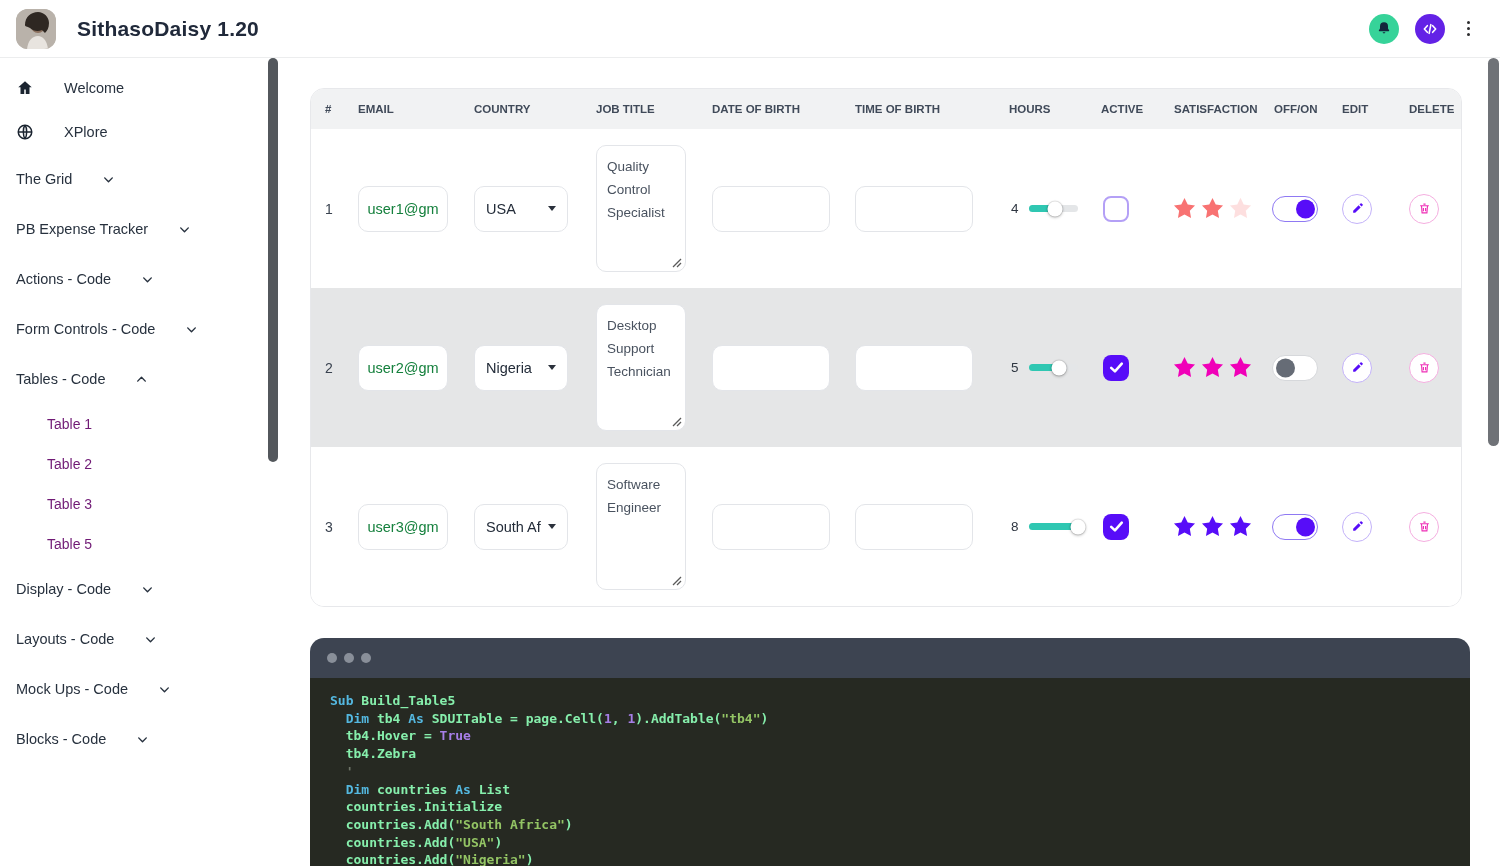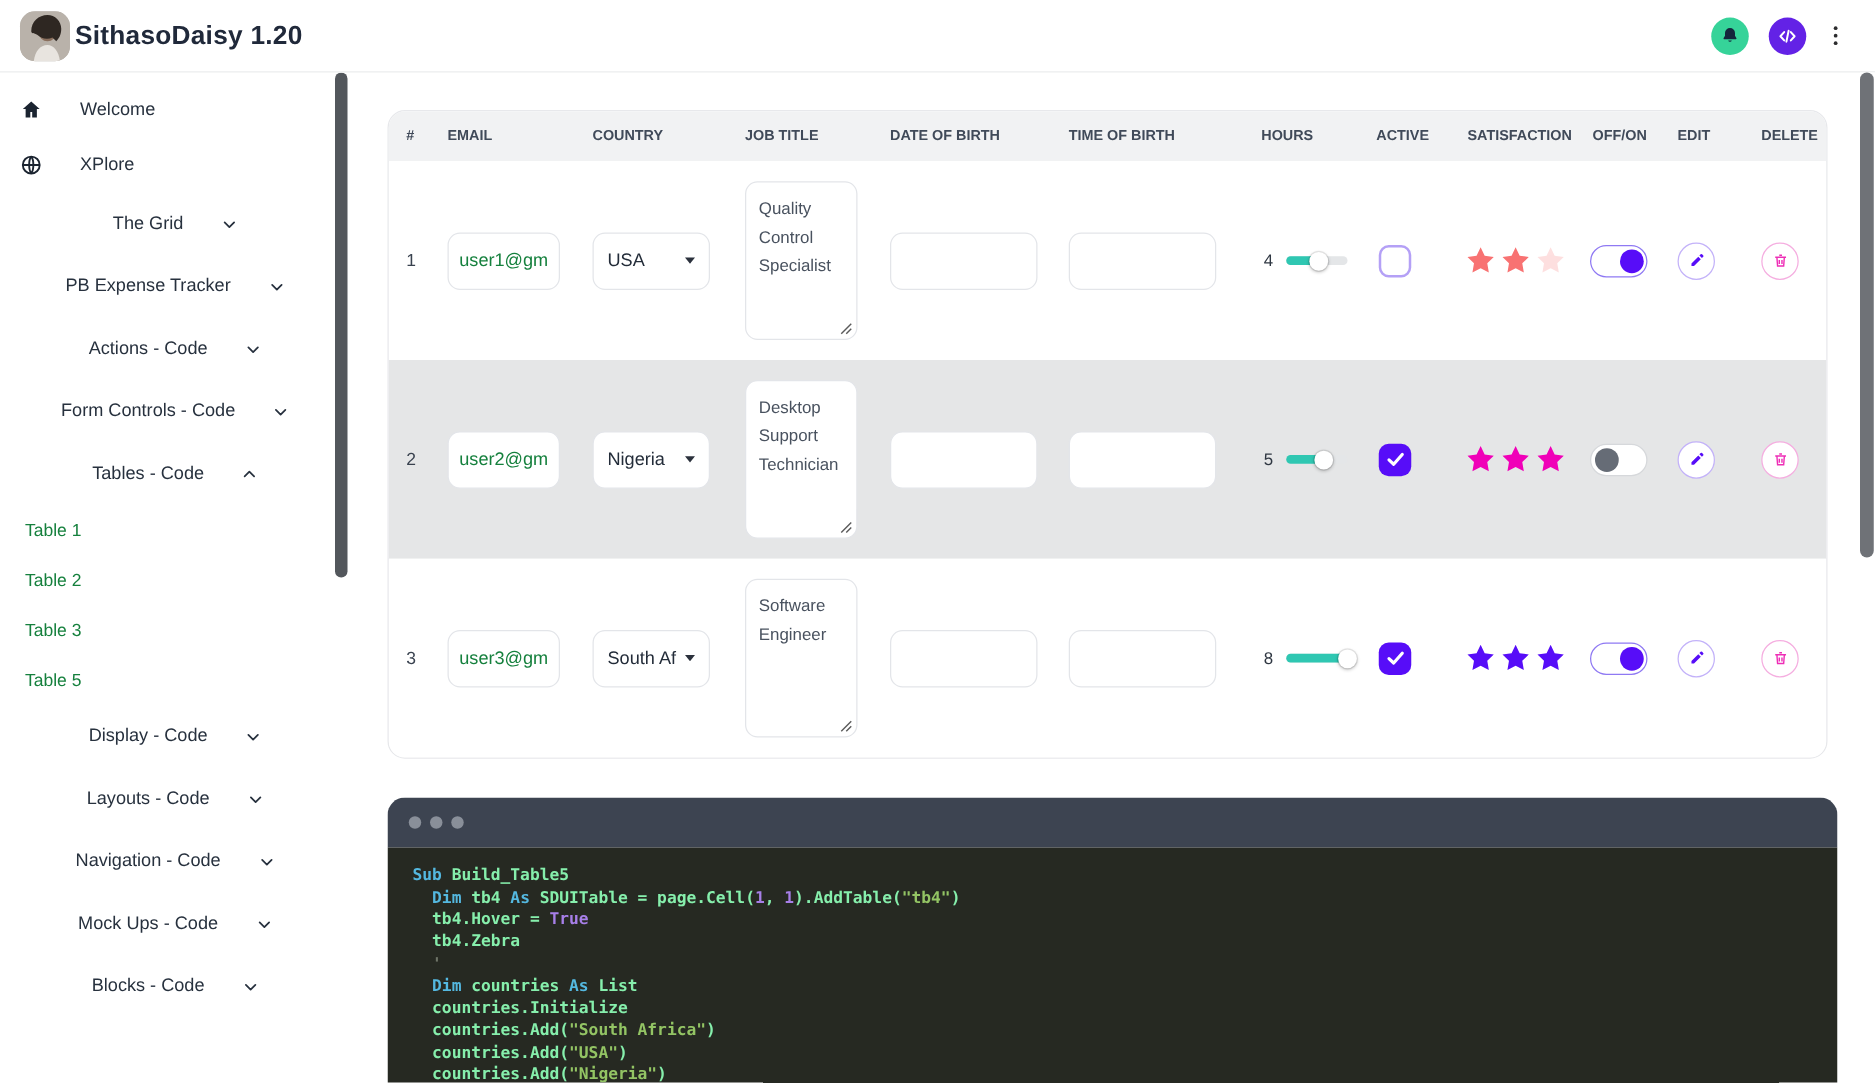--- a/index.html
+++ b/index.html
@@ -4,35 +4,35 @@
 <style>
   html,body{margin:0;padding:0}
   body{width:1500px;height:866px;overflow:hidden;position:relative;background:#fff;
        font-family:"Liberation Sans",sans-serif;}
 
   
   .topbar{position:absolute;top:0;left:0;right:0;height:58px;background:#fff;
           border-bottom:1px solid #ecedee;display:flex;align-items:center;
           padding:0 16px;box-sizing:border-box;z-index:6}
   .avatar{width:40px;height:40px;border-radius:12px;overflow:hidden;flex:0 0 auto;background:#b9b2aa}
-  .app-title{margin-left:4px;font-size:21px;font-weight:700;color:#20293a;letter-spacing:.2px}
+  .app-title{margin-left:21px;font-size:21px;font-weight:700;color:#20293a;letter-spacing:.2px}
   .top-actions{margin-left:auto;display:flex;align-items:center;gap:16px;padding-right:8px}
   .icon-btn{width:30px;height:30px;border-radius:50%;display:flex;align-items:center;
             justify-content:center;border:none;cursor:pointer;padding:0}
   .kebab{background:none;border:none;display:flex;flex-direction:column;gap:2.5px;
          align-items:center;cursor:pointer;padding:4px 6px}
   .kebab i{width:3.5px;height:3.5px;border-radius:50%;background:#2c2c2e;display:block}
 
   
   .sidebar{position:absolute;top:58px;left:0;width:280px;bottom:0;background:#fff;
            padding-top:8px;box-sizing:border-box;z-index:4}
   .side-item{display:flex;align-items:center;gap:30px;height:44px;padding:0 16px;
              font-size:14.5px;color:#27313e;cursor:pointer;box-sizing:border-box}
-  .side-collapse{height:50px;justify-content:center}
-  .side-sub{height:40px;padding-left:20px;font-size:14px;color:#15803d}
+  .side-collapse{height:50px;justify-content:flex-start}
+  .side-sub{height:40px;padding-left:47px;font-size:14px;color:#701a75}
   .side-icon{display:flex;align-items:center}
   .side-scroll{position:absolute;top:0;right:2px;width:10px;height:404px;border-radius:8px;
                background:#53575c}
 
   
   .main{position:absolute;left:280px;top:58px;right:0;bottom:0;padding:30px 0 0 30px;
         box-sizing:border-box;overflow:hidden}
 
   
   .table-card{width:1152px;border:1px solid #e7e8eb;border-radius:14px;background:#fff;
@@ -231,28 +231,20 @@
       </div>
       <div class="side-item side-collapse">
         <span>Layouts - Code</span>
         <span class="side-icon">
           <svg viewBox="0 0 24 24" width="13" height="13" fill="none" stroke="#27313e" stroke-width="2.6" stroke-linecap="round" stroke-linejoin="round">
             <polyline points="5 9 12 16 19 9"></polyline>
           </svg>
         </span>
       </div>
       <div class="side-item side-collapse">
-        <span>Navigation - Code</span>
-        <span class="side-icon">
-          <svg viewBox="0 0 24 24" width="13" height="13" fill="none" stroke="#27313e" stroke-width="2.6" stroke-linecap="round" stroke-linejoin="round">
-            <polyline points="5 9 12 16 19 9"></polyline>
-          </svg>
-        </span>
-      </div>
-      <div class="side-item side-collapse">
         <span>Mock Ups - Code</span>
         <span class="side-icon">
           <svg viewBox="0 0 24 24" width="13" height="13" fill="none" stroke="#27313e" stroke-width="2.6" stroke-linecap="round" stroke-linejoin="round">
             <polyline points="5 9 12 16 19 9"></polyline>
           </svg>
         </span>
       </div>
       <div class="side-item side-collapse">
         <span>Blocks - Code</span>
         <span class="side-icon">

